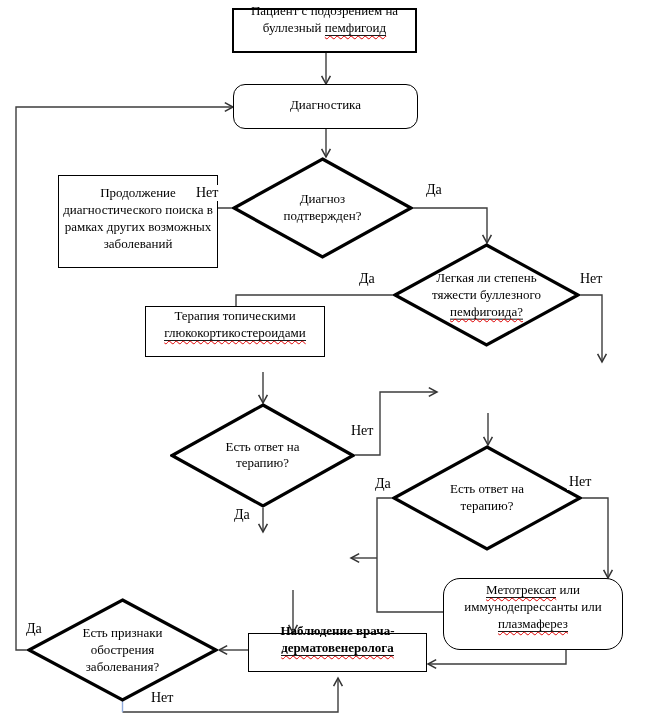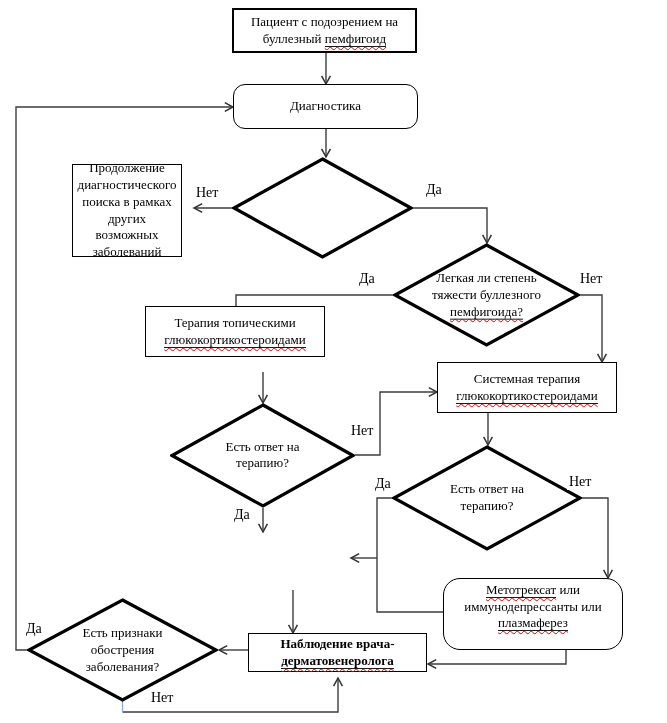--- a/index.html
+++ b/index.html
@@ -3,22 +3,22 @@
 <meta charset="utf-8">
 <style>
   html,body{margin:0;padding:0;background:#fff;}
   .canvas{
     position:relative;width:667px;height:723px;background:#fff;overflow:hidden;
     font-family:"Liberation Serif","DejaVu Serif",serif;color:#000;
   }
   .wires{position:absolute;left:0;top:0;}
   .box{
     position:absolute;background:#fff;border:1.6px solid #000;
-    display:flex;align-items:center;justify-content:center;text-align:center;
-    font-size:13px;line-height:1.3;box-sizing:border-box;padding:2px 3px;
+    display:flex;align-items:flex-end;justify-content:center;text-align:center;
+    font-size:13px;line-height:1.3;box-sizing:border-box;padding:14px 3px;
   }
   .diamond{position:absolute;}
   .diamond svg{position:absolute;left:0;top:0;display:block;}
   .dtext{
     position:absolute;left:50%;top:50%;transform:translate(-50%,-50%);
     text-align:center;font-size:13px;line-height:1.3;
   }
   .lbl{
     position:absolute;font-size:14px;line-height:1;background:#fff;padding:1px 2px;
   }
@@ -63,45 +63,43 @@
   </svg>
 
   <div class="box" style="left:232px;top:8px;width:185px;height:45px;border-width:2px;">
     <div><span>Пациент с подозрением на буллезный </span><span class="sp">пемфигоид</span></div>
   </div>
 
   <div class="box" style="left:233px;top:84px;width:185px;height:45px;border-radius:12px;">
     <div>Диагностика</div>
   </div>
 
-  <div class="box" style="left:58px;top:164px;width:110px;height:93px;margin-left:14px;">
+  <div class="box" style="left:58px;top:175px;width:160px;height:93px;">
     <div>Продолжение диагностического поиска в рамках других возможных заболеваний</div>
   </div>
 
   <div class="box" style="left:145px;top:306px;width:180px;height:51px;">
     <div><span>Терапия топическими </span><span class="sp">глюкокортикостероидами</span></div>
   </div>
 
-  <div class="box" style="left:437px;top:362px;width:180px;height:51px;">
-    <div><span>Системная терапия </span><span class="sp">глюкокортикостероидами</span></div>
-  </div>
 
 
   <div class="box" style="left:443px;top:578px;width:180px;height:72px;padding-bottom:16px;border-radius:17px;">
     <div><span class="sp">Метотрексат</span><span> или иммунодепрессанты или </span><span class="sp">плазмаферез</span></div>
   </div>
 
   <div class="box" style="left:248px;top:633px;width:179px;height:39px;font-weight:bold;">
     <div><span>Наблюдение врача-</span><span class="sp">дерматовенеролога</span></div>
   </div>
 
   <div class="diamond" style="left:232px;top:157px;width:181px;height:102px;">
     <svg width="181" height="102">
       <polygon points="90.5,2 179,51 90.5,100 2,51" fill="#fff" stroke="#000" stroke-width="3.2"></polygon>
     </svg>
+    <div class="dtext" style="width:110px;">Диагноз подтвержден?</div>
   </div>
 
   <div class="diamond" style="left:393px;top:243px;width:187px;height:104px;">
     <svg width="187" height="104">
       <polygon points="93.5,2 185,52 93.5,102 2,52" fill="#fff" stroke="#000" stroke-width="3.2"></polygon>
     </svg>
     <div class="dtext" style="width:132px;"><span>Легкая ли степень тяжести буллезного </span><span class="sp">пемфигоида?</span></div>
   </div>
 
   <div class="diamond" style="left:170px;top:403px;width:185px;height:105px;">

